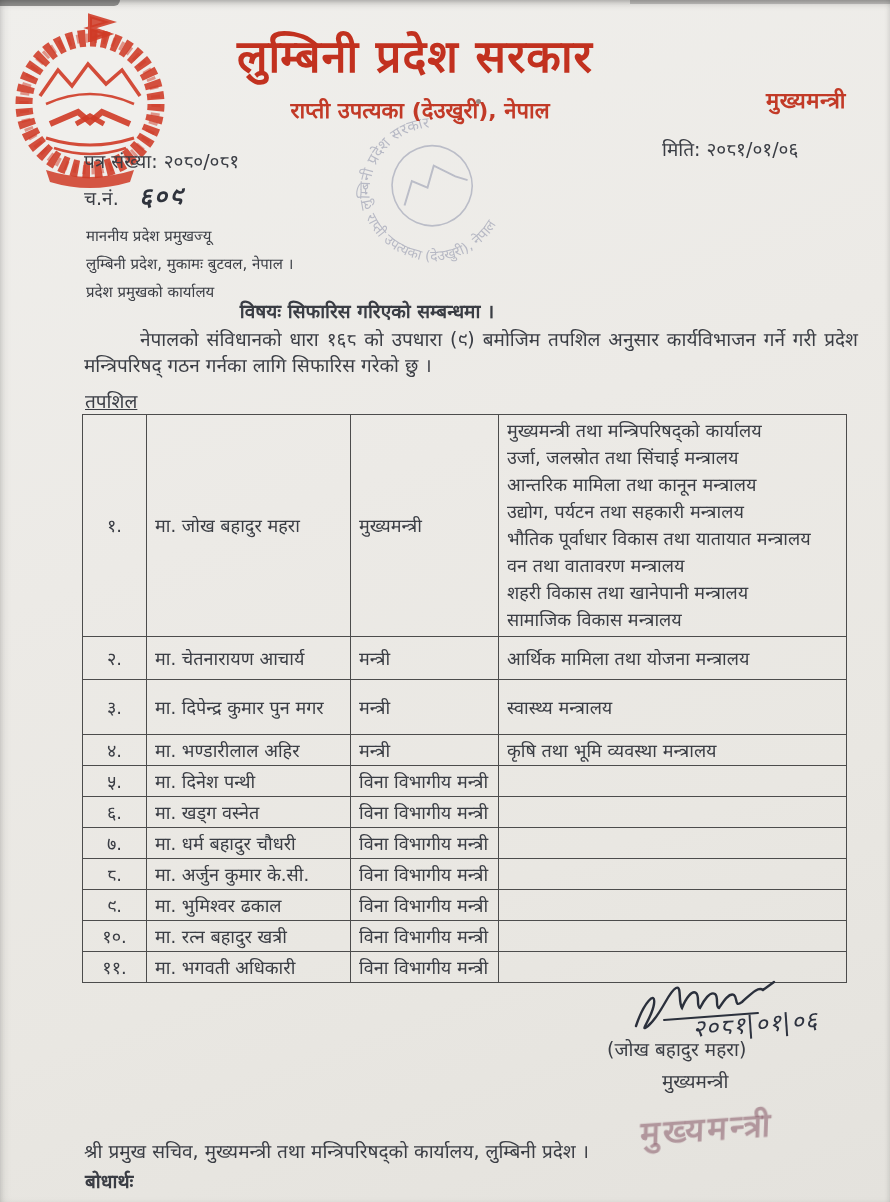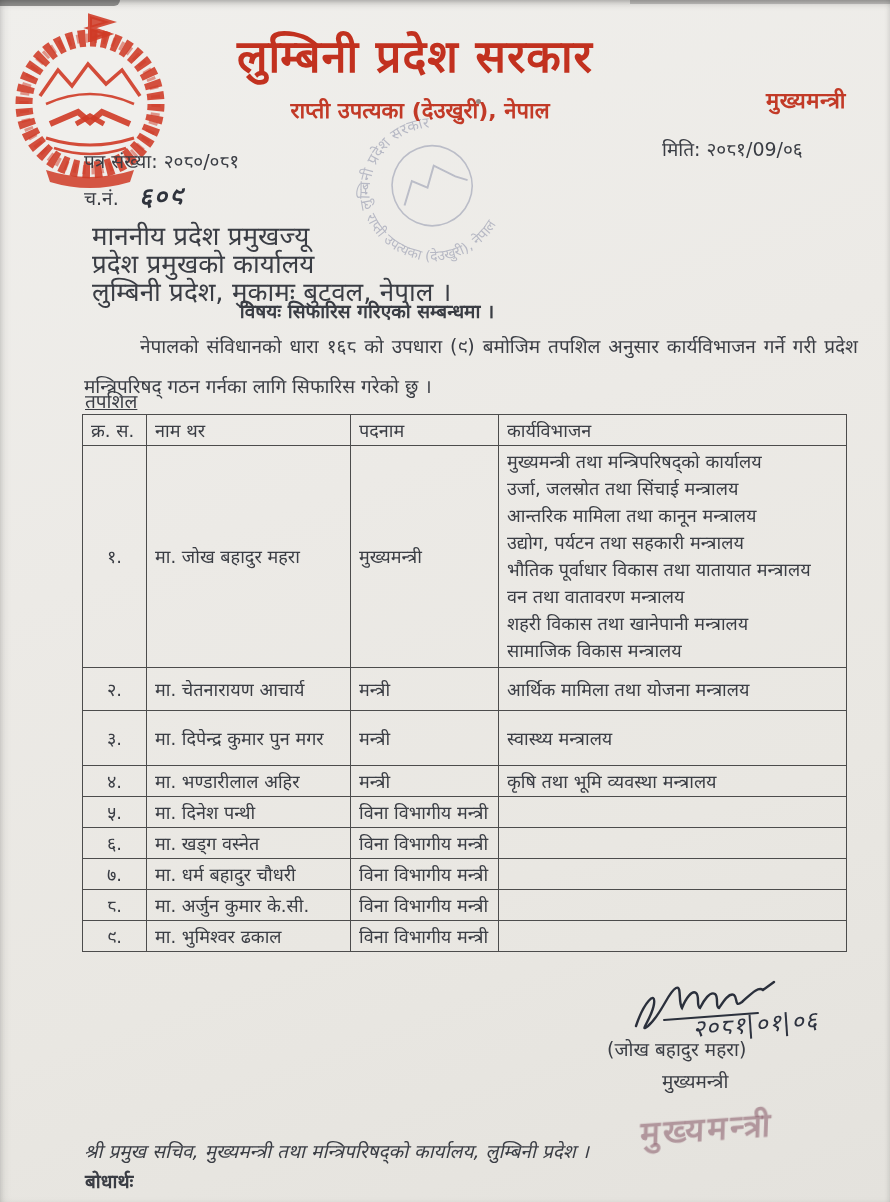--- a/index.html
+++ b/index.html
@@ -42,28 +42,28 @@
   }
   .dateline{position:absolute;left:662px;top:136px;font-size:19px;}
 
   
   .round-stamp{
     position:absolute;left:336px;top:98px;width:190px;height:170px;
     opacity:.42;transform:rotate(-22deg);
   }
 
   
-  .addressee{position:absolute;left:86px;top:222px;font-size:26px;line-height:28px;margin-left:6px;}
+  .addressee{position:absolute;left:86px;top:222px;font-size:15px;line-height:28px;}
   .subject{
     position:absolute;left:0;top:298px;width:734px;
     text-align:center;font-size:19px;font-weight:bold;
   }
   .body-par{
     position:absolute;left:84px;top:326px;width:774px;
-    font-size:19px;line-height:40px;text-align:justify;text-indent:56px;
+    font-size:19px;line-height:26px;text-align:justify;text-indent:56px;
   }
   .tapasil{
     position:absolute;left:85px;top:388px;
     font-size:19px;font-weight:normal;text-decoration:underline;
   }
 
   
   .tbl{
     position:absolute;left:82px;top:414px;
     border-collapse:collapse;table-layout:fixed;width:764px;
@@ -93,21 +93,21 @@
   .sig-date{
     position:absolute;left:92px;top:24px;width:200px;
     font-size:24px;font-style:italic;color:#2e3340;
     transform:rotate(-4deg);letter-spacing:1px;white-space:nowrap;
   }
   .sig-name{position:absolute;left:7px;top:56px;font-size:19px;white-space:nowrap;}
   .sig-title{position:absolute;left:62px;top:88px;font-size:19px;}
 
   
   .bodhartha{position:absolute;left:85px;top:1168px;font-size:19px;font-weight:bold;}
-  .footer-line{position:absolute;left:84px;top:1138px;font-size:19px;width:620px;font-style:italic;}
+  .footer-line{position:absolute;left:84px;top:1138px;font-size:19px;width:620px;}
   .cm-stamp{
     position:absolute;left:640px;top:1102px;width:240px;
     font-size:33px;font-weight:bold;letter-spacing:3px;
     color:rgba(146,104,116,.62);transform:rotate(-4deg) skewX(-6deg);
     filter:blur(.4px);white-space:nowrap;
   }
 
   
   .edge-top{position:absolute;left:0;top:0;width:120px;height:6px;background:rgba(30,30,30,.45);border-bottom-right-radius:6px;}
   .edge-top2{position:absolute;right:0;top:0;width:260px;height:4px;background:rgba(60,60,60,.25);}
@@ -166,49 +166,43 @@
   <div class="org-sub">राप्ती उपत्यका (देउखुरी), नेपाल</div>
   <div class="office-label">मुख्यमन्त्री</div>
 
   <div class="refline ink">पत्र संख्या: २०८०/०८१</div>
   <div class="chline ink">
     <span>च.नं.</span>
     <span class="ch-value">६०९</span>
   </div>
   <div class="dateline ink">
     <span>मिति:</span>
-    <span>२०८१/09/०६</span>
+    <span>२०८१/०१/०६</span>
   </div>
 
   <div class="addressee">
     <div>माननीय प्रदेश प्रमुखज्यू</div>
+    <div>लुम्बिनी प्रदेश, मुकामः बुटवल, नेपाल ।</div>
     <div>प्रदेश प्रमुखको कार्यालय</div>
-    <div>लुम्बिनी प्रदेश, मुकामः बुटवल, नेपाल ।</div>
   </div>
 
   <div class="subject">विषयः सिफारिस गरिएको सम्बन्धमा ।</div>
 
   <div class="body-par">नेपालको संविधानको धारा १६८ को उपधारा (९) बमोजिम तपशिल अनुसार कार्यविभाजन गर्ने गरी प्रदेश मन्त्रिपरिषद् गठन गर्नका लागि सिफारिस गरेको छु ।</div>
 
   <div class="tapasil">तपशिल</div>
 
   <table class="tbl">
     <colgroup>
         <col class="col-sn">
         <col class="col-name">
         <col class="col-pos">
         <col class="col-div">
       </colgroup>
     <tbody>
-        <tr>
-      <th>क्र. स.</th>
-      <th>नाम थर</th>
-      <th>पदनाम</th>
-      <th>कार्यविभाजन</th>
-    </tr>
     <tr class="row-tall">
       <td class="sn vmid">१.</td>
       <td class="vmid">मा. जोख बहादुर महरा</td>
       <td class="vmid">मुख्यमन्त्री</td>
       <td>
         <div class="portfolio-line">मुख्यमन्त्री तथा मन्त्रिपरिषद्को कार्यालय</div>
         <div class="portfolio-line">उर्जा, जलस्रोत तथा सिंचाई मन्त्रालय</div>
         <div class="portfolio-line">आन्तरिक मामिला तथा कानून मन्त्रालय</div>
         <div class="portfolio-line">उद्योग, पर्यटन तथा सहकारी मन्त्रालय</div>
         <div class="portfolio-line">भौतिक पूर्वाधार विकास तथा यातायात मन्त्रालय</div>
@@ -258,20 +252,32 @@
       <td>मा. अर्जुन कुमार के.सी.</td>
       <td>विना विभागीय मन्त्री</td>
       <td></td>
     </tr>
     <tr class="h28">
       <td class="sn">९.</td>
       <td>मा. भुमिश्वर ढकाल</td>
       <td>विना विभागीय मन्त्री</td>
       <td></td>
     </tr>
+    <tr class="h28">
+      <td class="sn">१०.</td>
+      <td>मा. रत्न बहादुर खत्री</td>
+      <td>विना विभागीय मन्त्री</td>
+      <td></td>
+    </tr>
+    <tr class="h28">
+      <td class="sn">११.</td>
+      <td>मा. भगवती अधिकारी</td>
+      <td>विना विभागीय मन्त्री</td>
+      <td></td>
+    </tr>
   </tbody>
     </table>
 
   <div class="sig-block">
     <svg class="sig-svg" width="190" height="60" viewBox="0 0 190 60">
       <path d="M6 46 C14 22 26 10 24 24 C22 38 8 54 18 46 C32 34 38 12 46 8 C52 5 48 22 52 28 C56 18 62 10 66 13 C70 16 66 26 70 28 C74 20 80 11 85 14 C89 17 85 27 89 28 C93 22 99 12 104 15 C108 18 104 28 112 22 C120 15 128 6 133 10 L144 2" fill="none" stroke="#2b303c" stroke-width="2.4" stroke-linecap="round"></path>
       <path d="M34 40 L128 33" fill="none" stroke="#2b303c" stroke-width="2" stroke-linecap="round"></path>
     </svg>
     <div class="sig-date">२०८१|०१|०६</div>
     <div class="sig-name ink">(जोख बहादुर महरा)</div>

